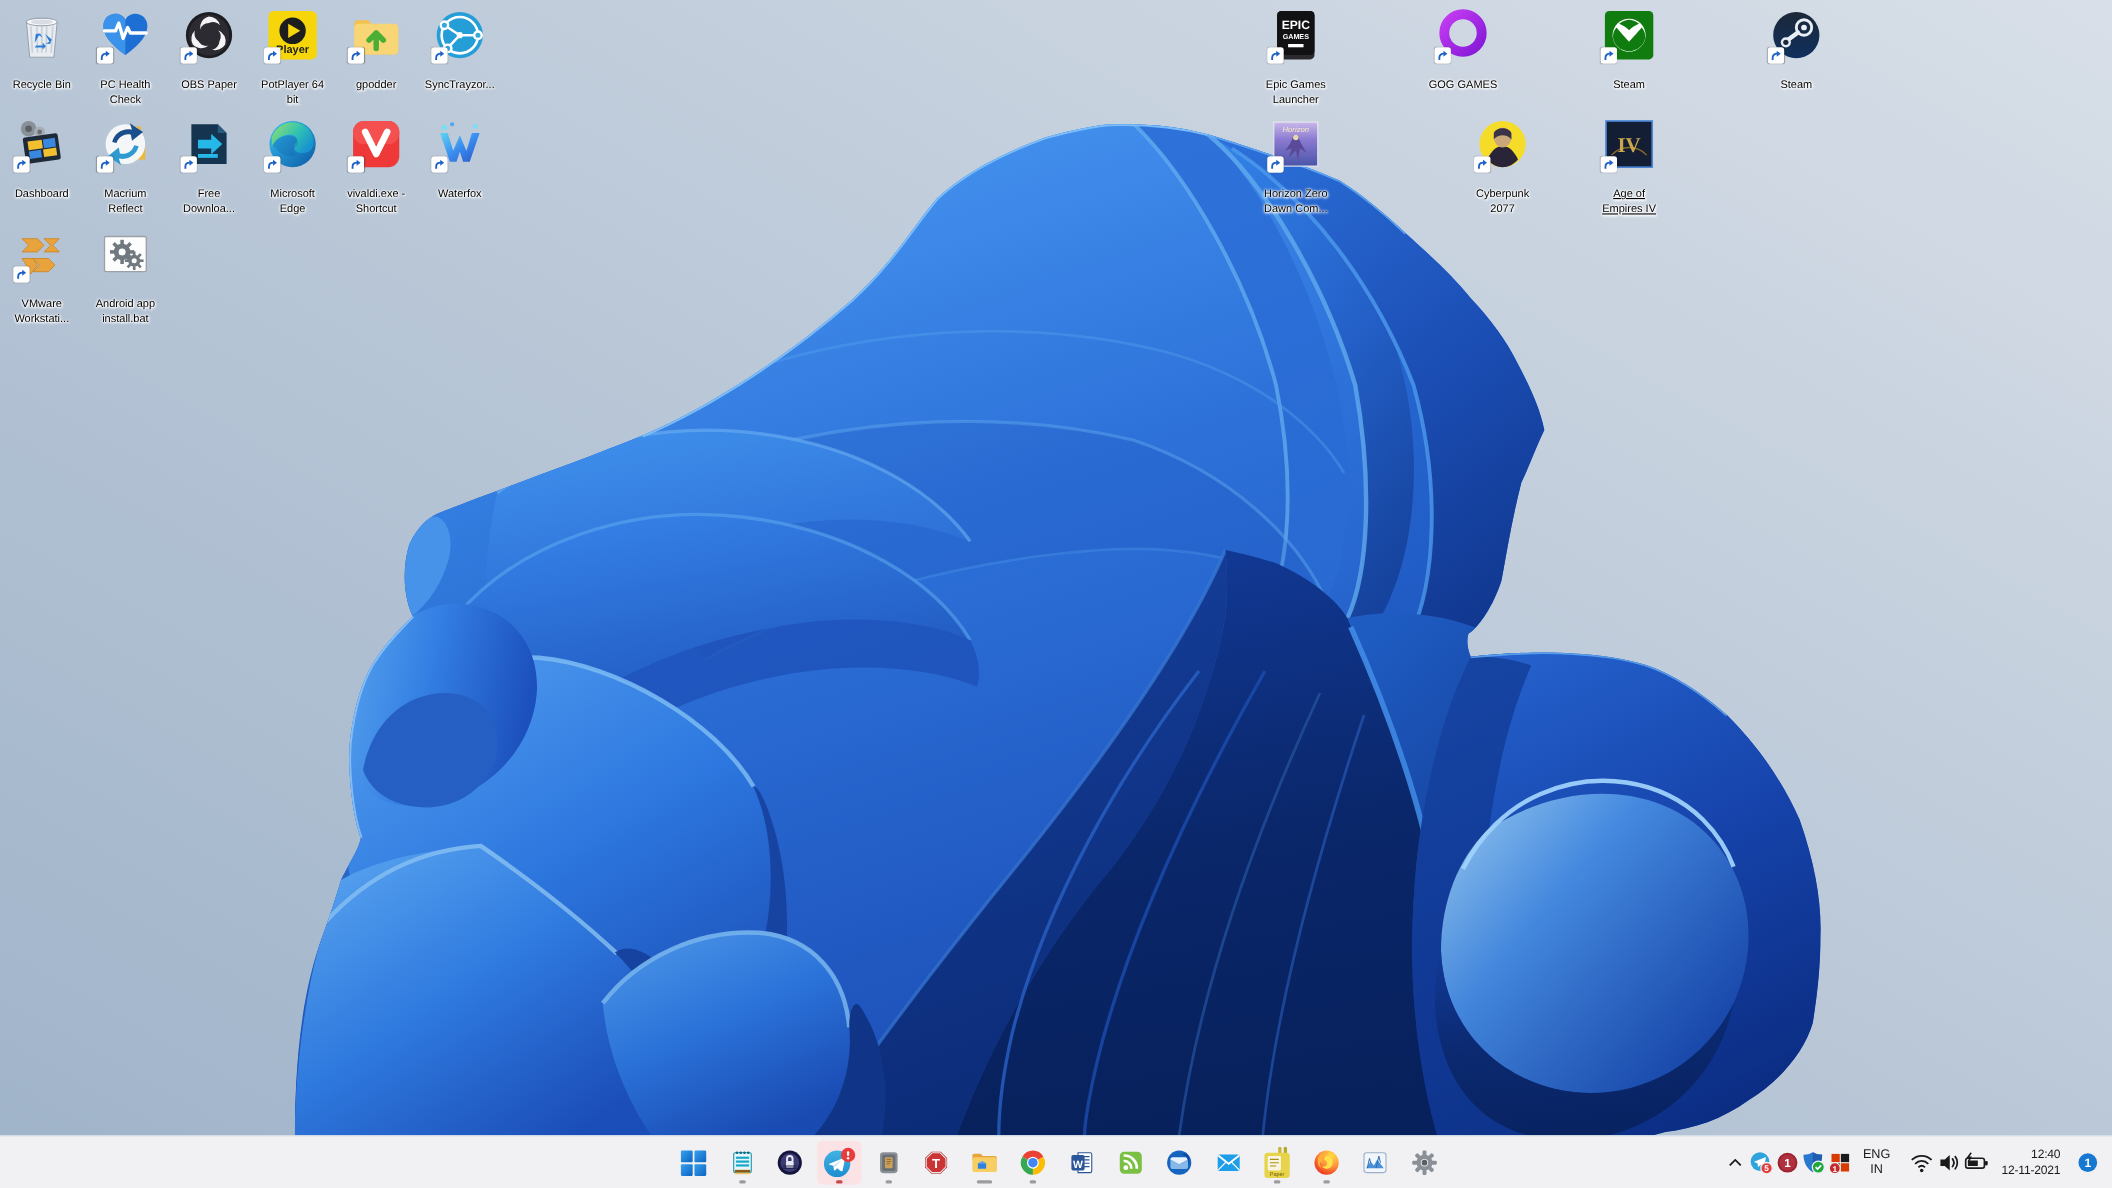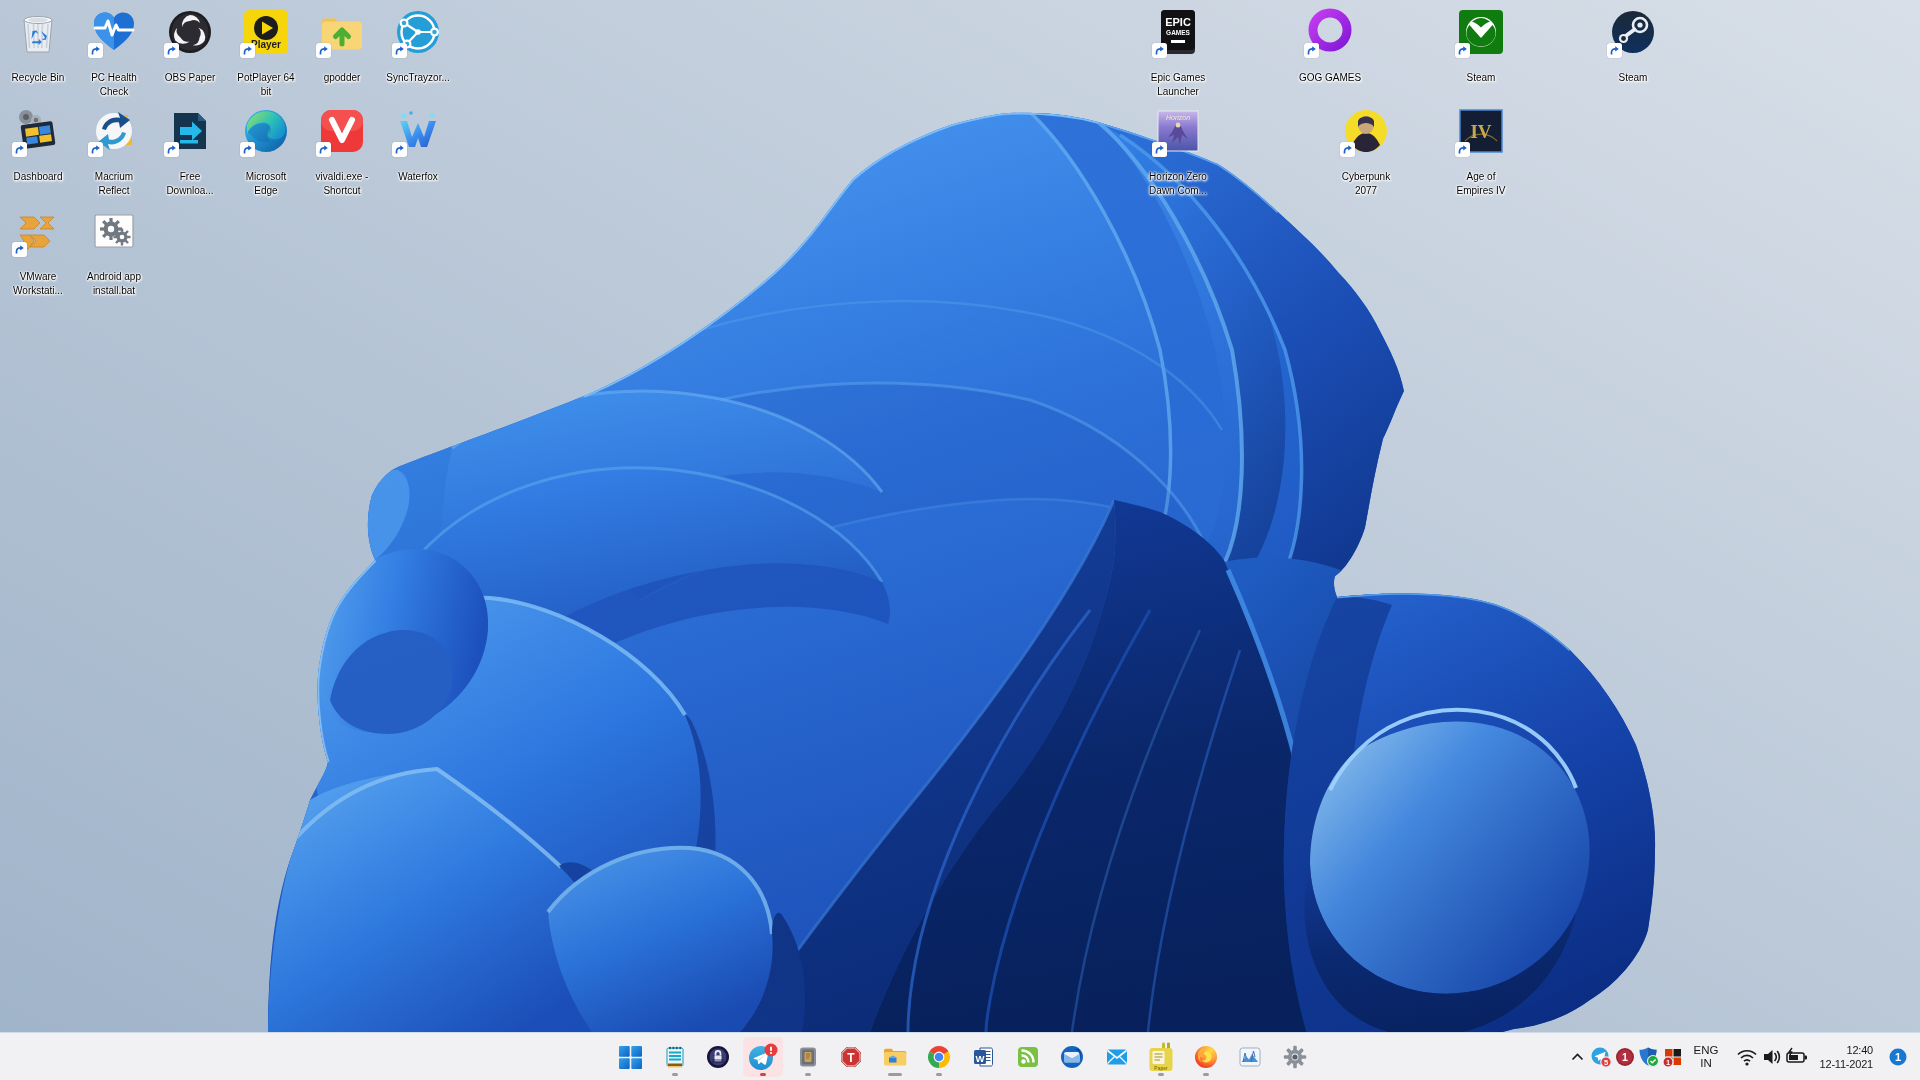--- a/index.html
+++ b/index.html
@@ -744,21 +744,21 @@
 <ellipse cx="24" cy="18" rx="8" ry="9" fill="#caa87a"></ellipse>
 <path d="M16 14 C18 8 30 8 32 14 L32 20 C32 20 30 16 24 16 C18 16 16 20 16 20 Z" fill="#3a3448"></path>
 </svg><span class="sc">
         <svg width="12" height="12" viewBox="0 0 12 12">
           <path d="M2.5 9.5 L2.5 7.5 C2.5 5 4.2 3.8 6.5 3.8 L7.2 3.8" fill="none" stroke="#1e62c8" stroke-width="1.7"></path>
           <path d="M6.2 1.2 L9.8 3.9 L6.2 6.6 Z" fill="#1e62c8"></path>
         </svg>
       </span></div>
 <div class="lbl">Cyberpunk<br>2077</div>
 </div>
-<div class="dico" style="left:1443px;top:107px;">
+<div class="dico" style="left:1443px;top:107px;text-decoration:underline;">
 <div class="ic"><svg width="48" height="48" viewBox="0 0 48 48">
 <rect x="3" y="3" width="42" height="42" fill="#131d33" stroke="#4a86d8" stroke-width="1.5"></rect>
 <path d="M8 34 A 22 22 0 0 1 40 34" fill="none" stroke="#8a6a2a" stroke-width="1.2"></path>
 <text x="24" y="31" font-family="Liberation Serif,serif" font-size="19" font-weight="bold" fill="#c8a84b" text-anchor="middle">IV</text>
 </svg><span class="sc">
         <svg width="12" height="12" viewBox="0 0 12 12">
           <path d="M2.5 9.5 L2.5 7.5 C2.5 5 4.2 3.8 6.5 3.8 L7.2 3.8" fill="none" stroke="#1e62c8" stroke-width="1.7"></path>
           <path d="M6.2 1.2 L9.8 3.9 L6.2 6.6 Z" fill="#1e62c8"></path>
         </svg>
       </span></div>

